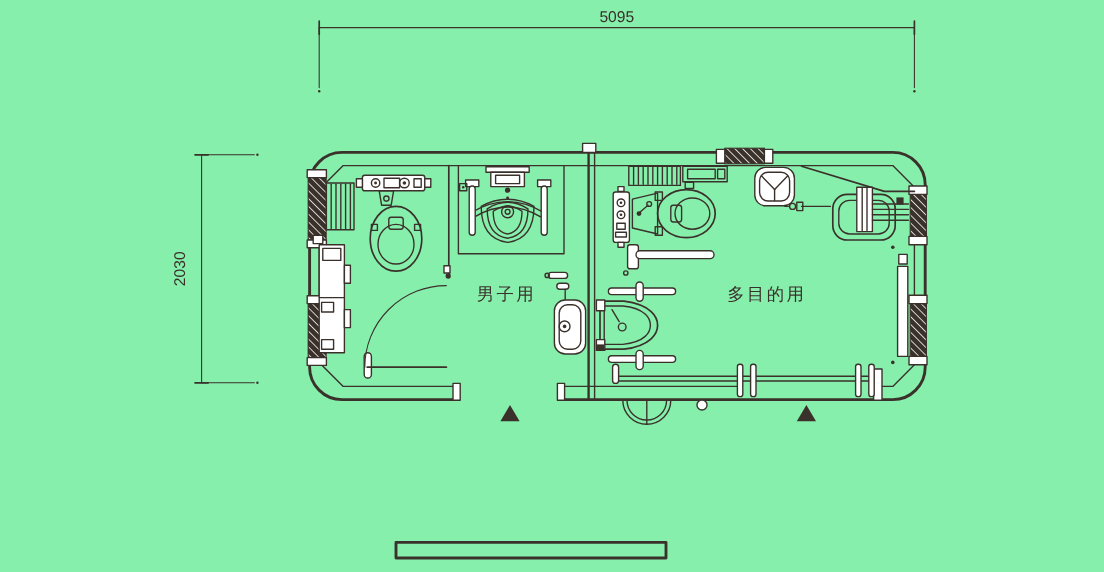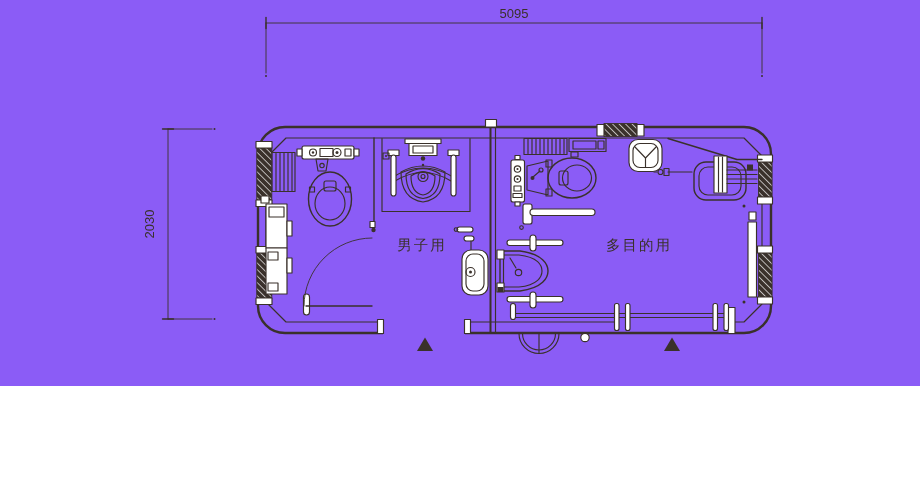--- a/index.html
+++ b/index.html
@@ -1,16 +1,16 @@
 <!DOCTYPE html>
 <html><head>
 <meta charset="utf-8">
 <style>
   html,body{margin:0;padding:0;background:#ffffff;}
-  .page{position:relative;width:920px;height:386px;background:#8b5cf6;overflow:hidden;}
+  .page{position:relative;width:920px;height:477px;background:#86efac;overflow:hidden;}
   svg{display:block}
   .s1{fill:none;stroke:#3a312b;stroke-width:1.15;stroke-linecap:round;stroke-linejoin:round}
   .s13{fill:none;stroke:#3a312b;stroke-width:1.4;stroke-linecap:round;stroke-linejoin:round}
   .s2{fill:none;stroke:#3a312b;stroke-width:2.4;stroke-linecap:butt;stroke-linejoin:round}
   .sp{fill:none;stroke:#3a312b;stroke-width:2;stroke-linecap:butt}
   .thin{fill:none;stroke:#3a312b;stroke-width:.9;stroke-linecap:round}
   .w{fill:#ffffff;stroke:#3a312b;stroke-width:1.15;stroke-linejoin:round}
   .f{fill:#3a312b;stroke:none}
   .hb{fill:url(#hatchp);stroke:#3a312b;stroke-width:.9}
   .dim{font:13px "Liberation Sans","DejaVu Sans",sans-serif;fill:#3a312b}

